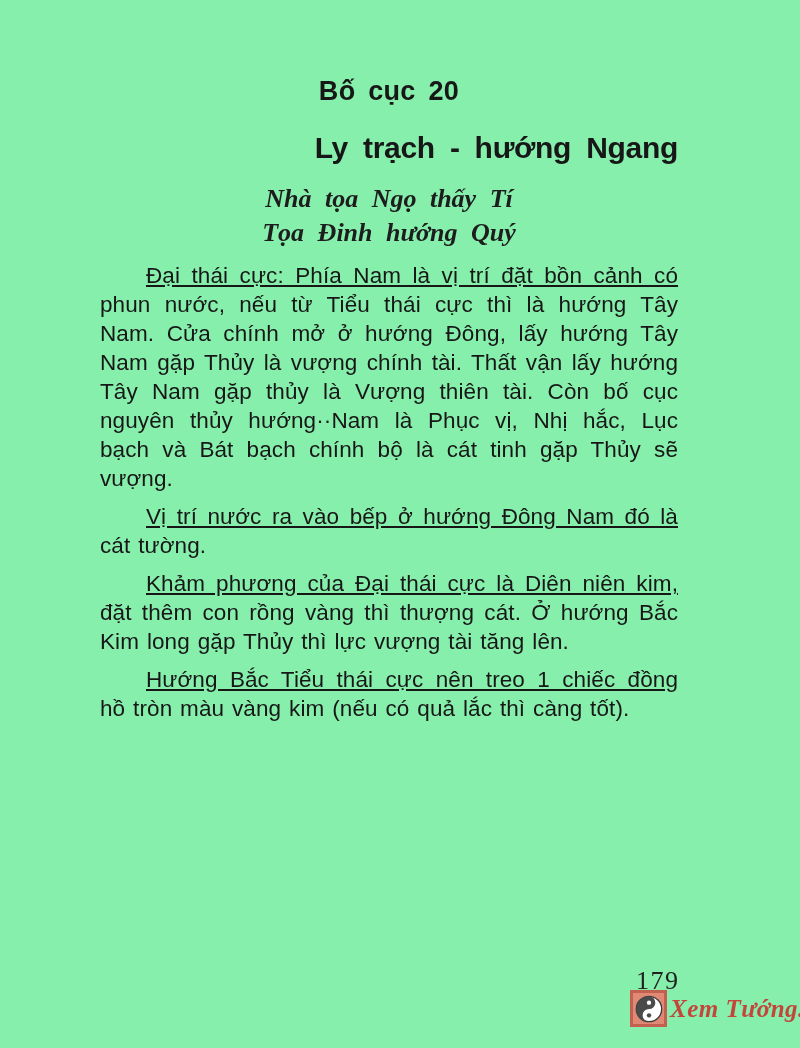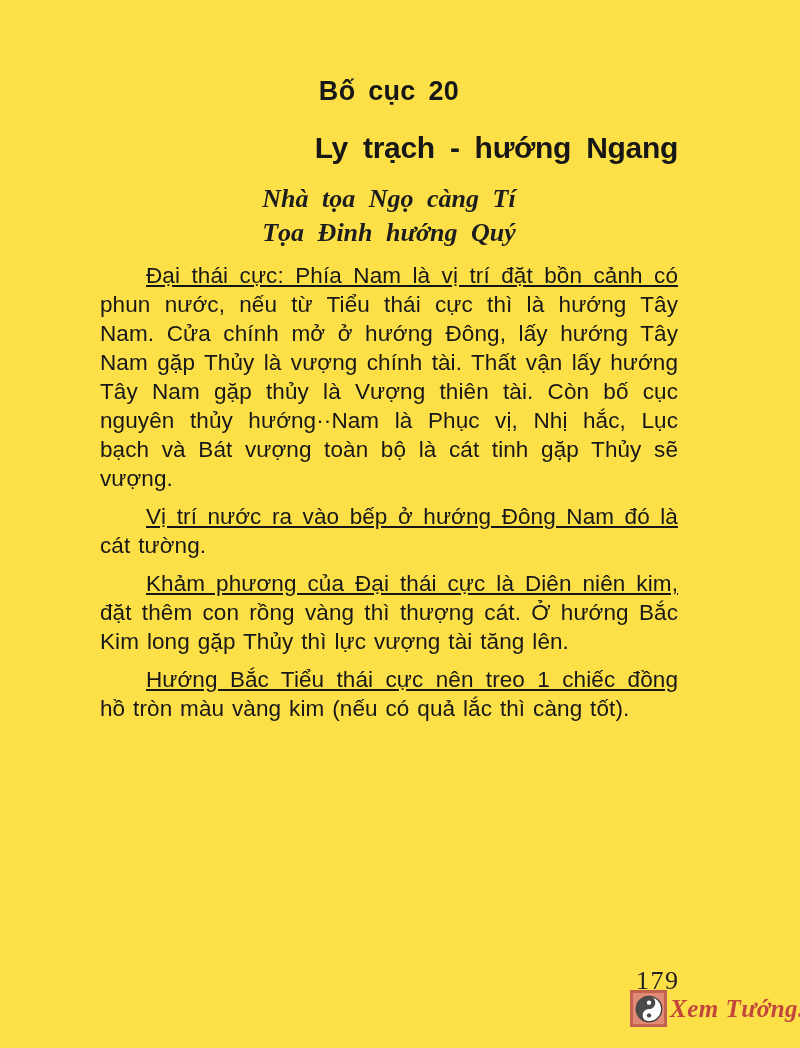--- a/index.html
+++ b/index.html
@@ -1,19 +1,19 @@
 <!DOCTYPE html>
 <html><head>
 <meta charset="utf-8">
 <style>
   html,body { margin:0; padding:0; background:#e9e9e9; }
   .page {
     position:relative;
     width:800px; height:1048px;
-    background:#fde047;
+    background:#86efac;
     font-family:"Liberation Sans", sans-serif;
     color:#171717;
     overflow:hidden;
     margin:0 auto;
   }
   .content { position:absolute; left:100px; top:70px; width:578px; }
 
   .chapter {
     text-align:center;
     font-weight:bold;
@@ -96,32 +96,32 @@
 <body>
 
 <div class="page">
   <div class="content">
 
     <div class="chapter">Bố cục 20</div>
 
     <h1 class="title">Ly trạch - hướng Ngang</h1>
 
     <div class="subtitle">
-      <div>Nhà tọa Ngọ càng Tí</div>
+      <div>Nhà tọa Ngọ thấy Tí</div>
       <div>Tọa Đinh hướng Quý</div>
     </div>
 
     <div class="para p-first">
       <div class="pline first">Đại thái cực: Phía Nam là vị trí đặt bồn cảnh có</div>
       <div class="pline">phun nước, nếu từ Tiểu thái cực thì là hướng Tây</div>
       <div class="pline">Nam. Cửa chính mở ở hướng Đông, lấy hướng Tây</div>
       <div class="pline">Nam gặp Thủy là vượng chính tài. Thất vận lấy hướng</div>
       <div class="pline">Tây Nam gặp thủy là Vượng thiên tài. Còn bố cục</div>
       <div class="pline">nguyên thủy hướng··Nam là Phục vị, Nhị hắc, Lục</div>
-      <div class="pline">bạch và Bát vượng toàn bộ là cát tinh gặp Thủy sẽ</div>
+      <div class="pline">bạch và Bát bạch chính bộ là cát tinh gặp Thủy sẽ</div>
       <div class="pline last">vượng.</div>
     </div>
 
     <div class="para">
       <div class="pline first">Vị trí nước ra vào bếp ở hướng Đông Nam đó là</div>
       <div class="pline last">cát tường.</div>
     </div>
 
     <div class="para">
       <div class="pline first">Khảm phương của Đại thái cực là Diên niên kim,</div>

